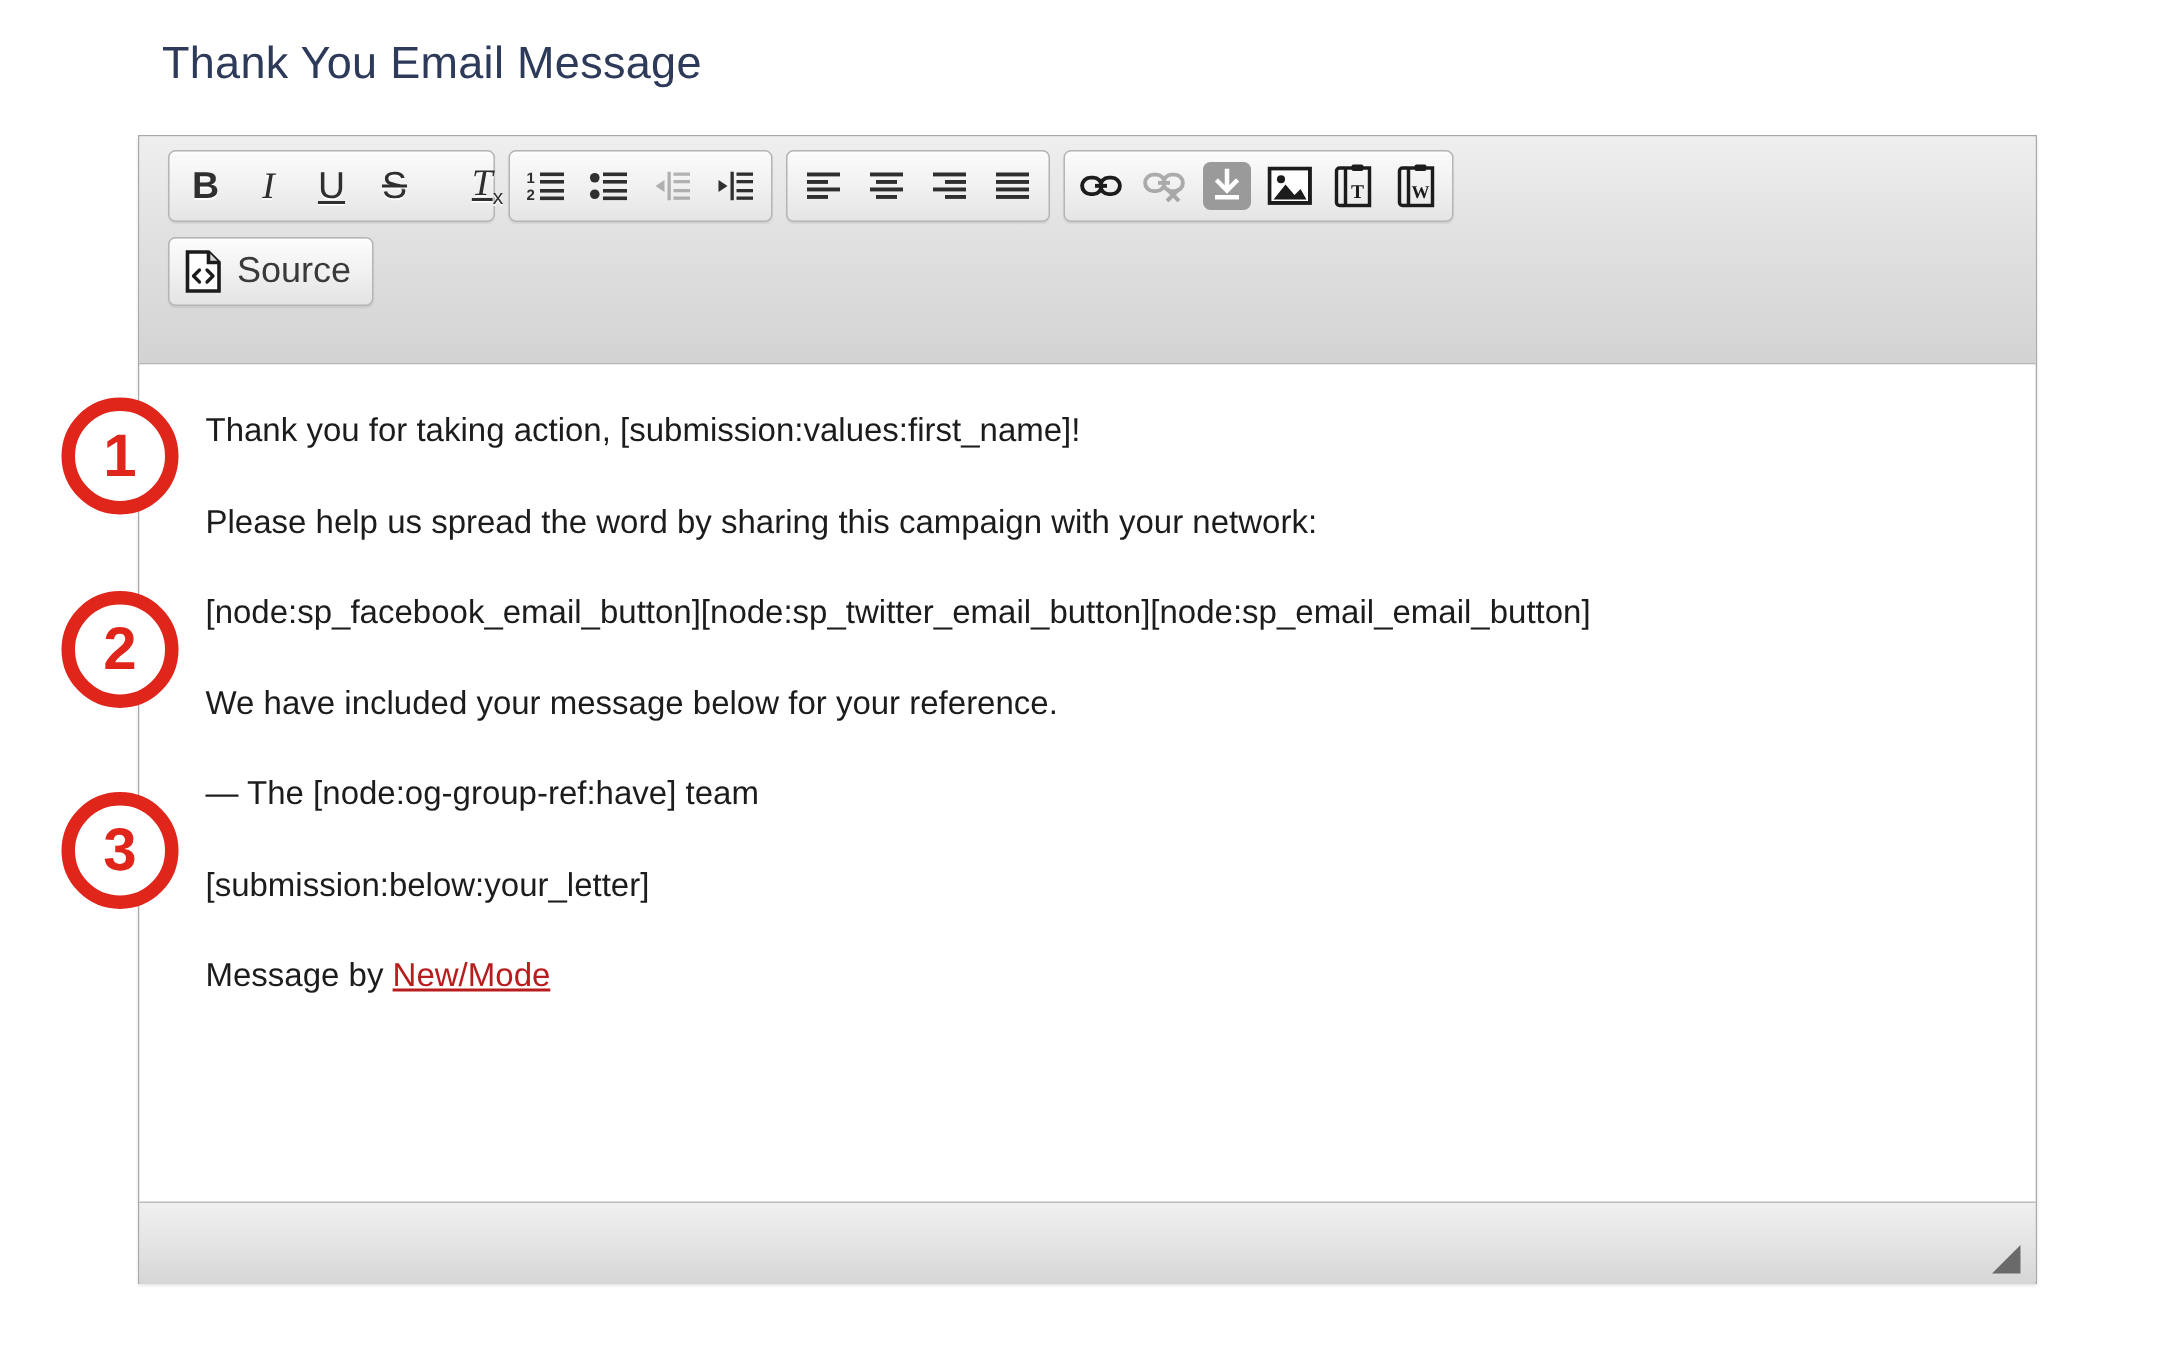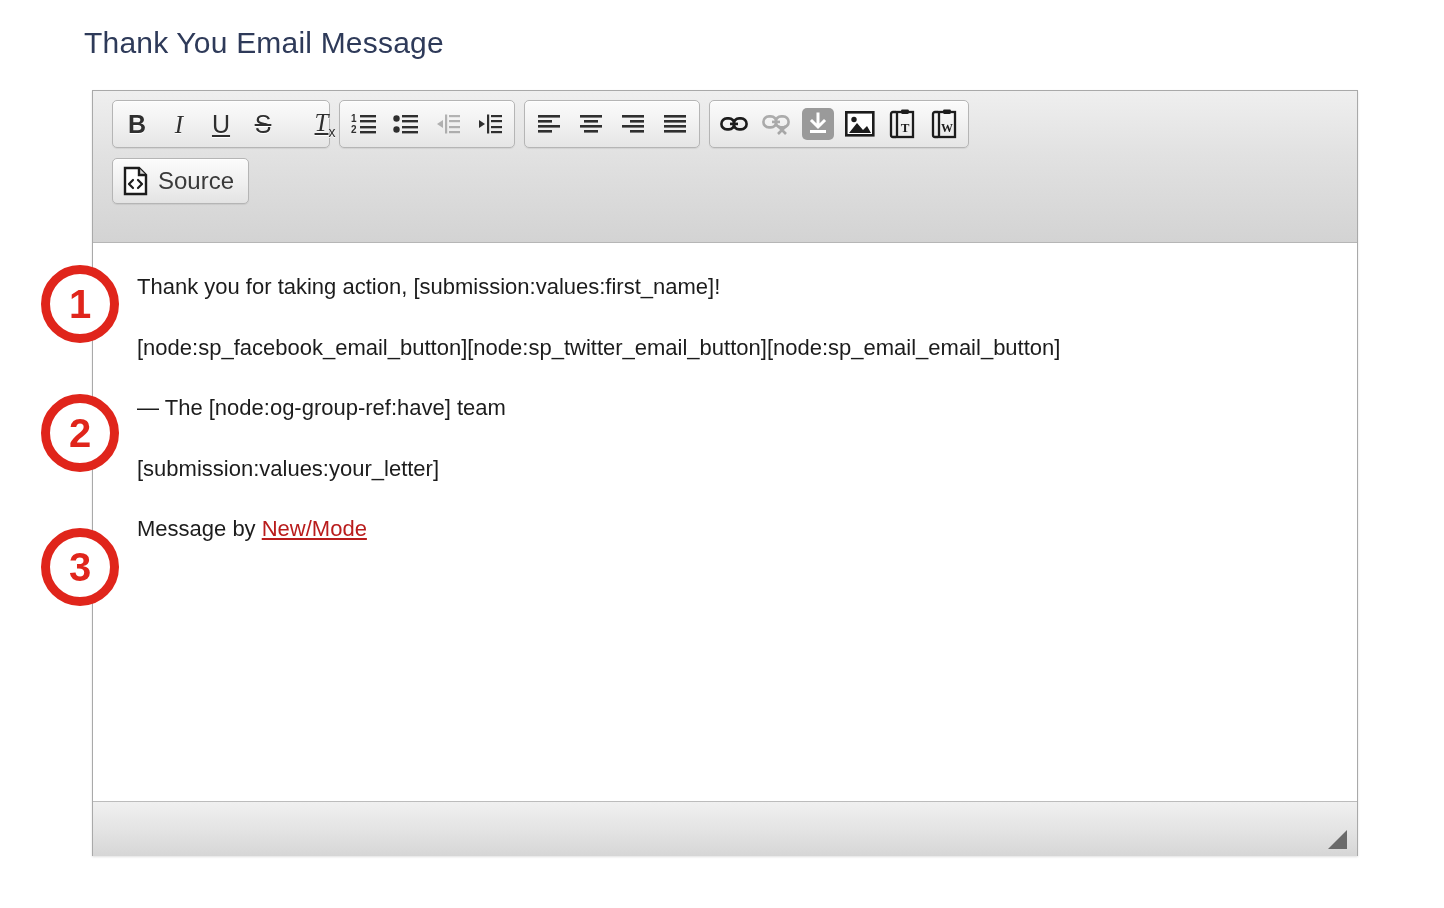--- a/index.html
+++ b/index.html
@@ -12,21 +12,21 @@
     height: 908px;
     font-family: "Liberation Sans", sans-serif;
     -webkit-font-smoothing: antialiased;
     overflow: hidden;
     position: relative;
   }
 
   
   .page-title {
     position: absolute;
-    left: 84px;
+    left: 108px;
     top: 26px;
     font-size: 30px;
     font-weight: 400;
     color: #2e3a59;
     letter-spacing: 0.2px;
     white-space: nowrap;
   }
 
   
   .editor {
@@ -347,23 +347,25 @@
           <path d="M16 2 L16 9 L23 9" fill="#d8d8d8" stroke="#1c1c1c" stroke-width="2.4"></path>
           <path d="M10 14 L6 18 L10 22 M15 14 L19 18 L15 22" stroke="#1c1c1c" stroke-width="2.2" fill="none" stroke-linecap="round" stroke-linejoin="round"></path>
         </svg>
         <span class="label">Source</span>
       </div>
     </div>
   </div>
 
   <div class="content">
     <p>Thank you for taking action, [submission:values:first_name]!</p>
+    <p>Please help us spread the word by sharing this campaign with your network:</p>
     <p>[node:sp_facebook_email_button][node:sp_twitter_email_button][node:sp_email_email_button]</p>
+    <p>We have included your message below for your reference.</p>
     <p>— The [node:og-group-ref:have] team</p>
-    <p>[submission:values:your_letter]</p>
+    <p>[submission:below:your_letter]</p>
     <p><span>Message by </span><a href="#">New/Mode</a></p>
   </div>
 
   <div class="statusbar">
     <div class="resize-grip"></div>
   </div>
 </div>
 
 <div class="badge b1">1</div>
 <div class="badge b2">2</div>

